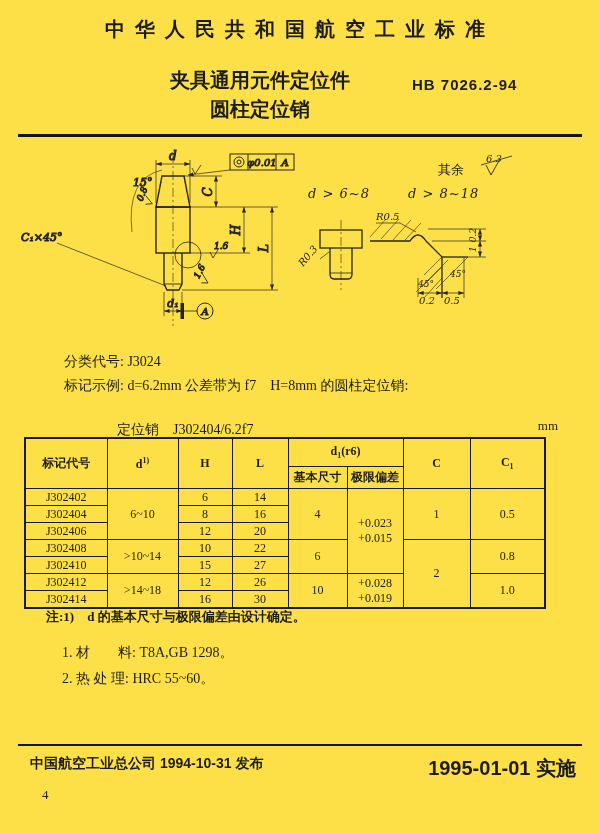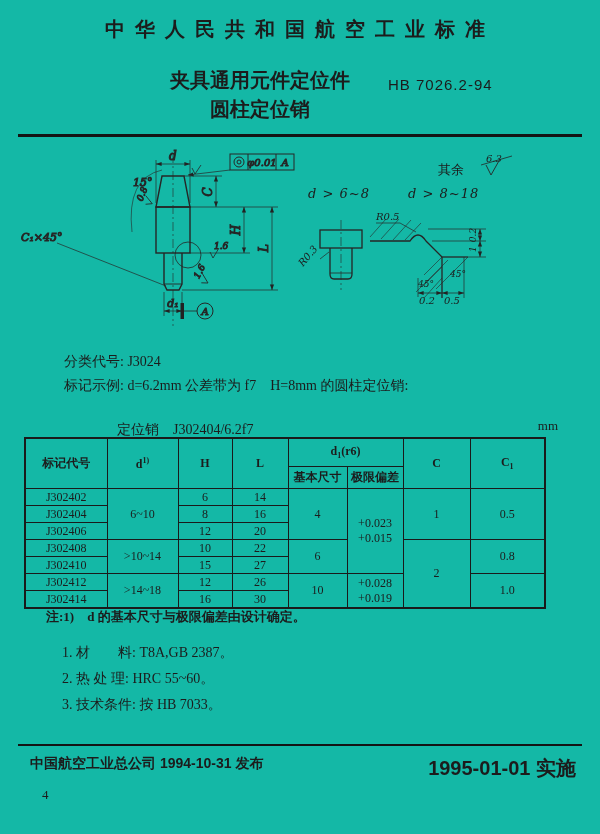--- a/index.html
+++ b/index.html
@@ -1,24 +1,24 @@
 <!DOCTYPE html>
 <html><head>
 <meta charset="utf-8">
 <style>
   html,body{margin:0;padding:0;}
   body{width:600px;height:834px;background:#e9e7e2;}
-  .page{position:relative;width:600px;height:834px;background:#14b8a6;color:#1c1c1c;overflow:hidden;
+  .page{position:relative;width:600px;height:834px;background:#fde047;color:#1c1c1c;overflow:hidden;
         font-family:"Liberation Serif",serif;}
   .std-title{position:absolute;top:16px;left:0;width:600px;text-align:center;
              font-family:"Liberation Sans",sans-serif;font-weight:bold;font-size:20px;letter-spacing:10px;}
   .doc-title{position:absolute;top:66px;left:110px;width:300px;text-align:center;
              font-family:"Liberation Sans",sans-serif;font-weight:bold;font-size:20px;line-height:29px;}
-  .std-code{position:absolute;top:76px;left:388px;font-family:"Liberation Sans",sans-serif;
-            font-weight:normal;font-size:15px;letter-spacing:1px;}
+  .std-code{position:absolute;top:76px;left:412px;font-family:"Liberation Sans",sans-serif;
+            font-weight:bold;font-size:15px;letter-spacing:1px;}
   .rule{position:absolute;left:18px;width:564px;background:#141414;}
   .top-rule{top:134px;height:3px;}
   .footer-rule{top:744px;height:2px;}
   svg.drawing{position:absolute;left:20px;top:140px;}
   .class-line{position:absolute;left:64px;top:353px;font-size:14px;text-align:center;}
   .example-line{position:absolute;left:64px;top:377px;font-size:14px;}
   .example-value{position:absolute;left:117px;top:421px;font-size:14px;}
   .unit{position:absolute;top:418px;right:42px;font-size:13px;}
   table.spec{position:absolute;left:24px;top:437px;width:520px;border-collapse:collapse;
              table-layout:fixed;font-size:12px;}
@@ -303,23 +303,22 @@
         <td>J302414</td>
         <td>16</td>
         <td>30</td>
       </tr>
     </tbody>
   </table>
 
   <div class="note">注:1)　d 的基本尺寸与极限偏差由设计确定。</div>
 
   <div class="tech">
-    <div>1.  材　　料: T8A,GB 2387。</div>
+    <div>1.  材　　料: T8A,GB 1298。</div>
     <div>2.  热 处 理: HRC 55~60。</div>
-    <div>3.  技术条件: 按 HB 7033。</div>
   </div>
 
   <div class="rule footer-rule"></div>
   <div class="footer-left">中国航空工业总公司 1994-10-31 发布</div>
   <div class="footer-right">1995-01-01 实施</div>
   <div class="page-num">4</div>
 
 </div>
 
 </body></html>

